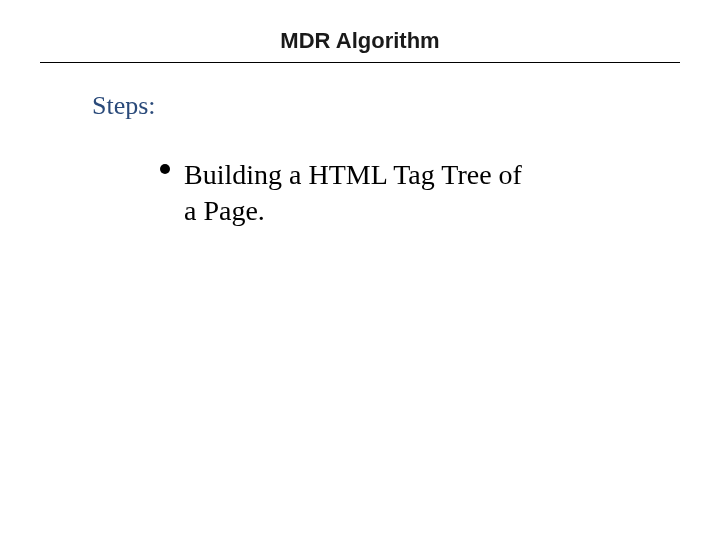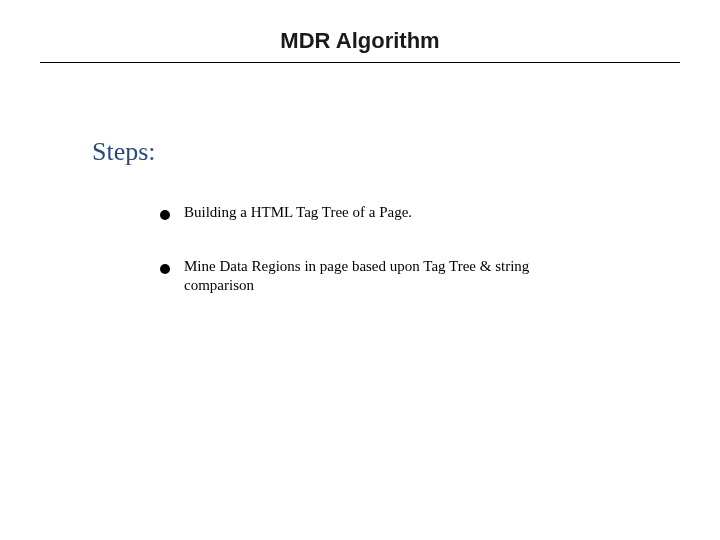--- a/index.html
+++ b/index.html
@@ -26,34 +26,34 @@
       border: none;
       border-top: 1.5px solid #000;
       margin: 0 40px 0 40px;
     }
     .section-heading {
       color: #2a4a7a;
       font-family: "Times New Roman", Times, serif;
       font-size: 26px;
       font-weight: normal;
       margin-left: 92px;
-      margin-top: 74px;
+      margin-top: 28px;
       margin-bottom: 36px;
     }
     .bullet-list {
       list-style: none;
       margin-left: 160px;
       max-width: 380px;
     }
     .bullet-item {
       display: flex;
       align-items: flex-start;
       margin-bottom: 34px;
       font-family: "Times New Roman", Times, serif;
-      font-size: 15px;
+      font-size: 28px;
       color: #000;
       line-height: 1.3;
       justify-content: center;
     }
     .bullet-dot {
       width: 10px;
       height: 10px;
       background: #000;
       border-radius: 50%;
       flex-shrink: 0;
@@ -70,17 +70,13 @@
 <div class="title">MDR Algorithm</div>
 <hr class="title-rule">
 
 <div class="section-heading">Steps:</div>
 
 <ul class="bullet-list">
   <li class="bullet-item">
     <span class="bullet-dot"></span>
     <span class="bullet-text"> Building a HTML Tag Tree of a Page.</span>
   </li>
-  <li class="bullet-item">
-    <span class="bullet-dot"></span>
-    <span class="bullet-text">Mine Data Regions in page based upon Tag Tree  &amp;  string comparison</span>
-  </li>
 </ul>
 
 </body></html>

